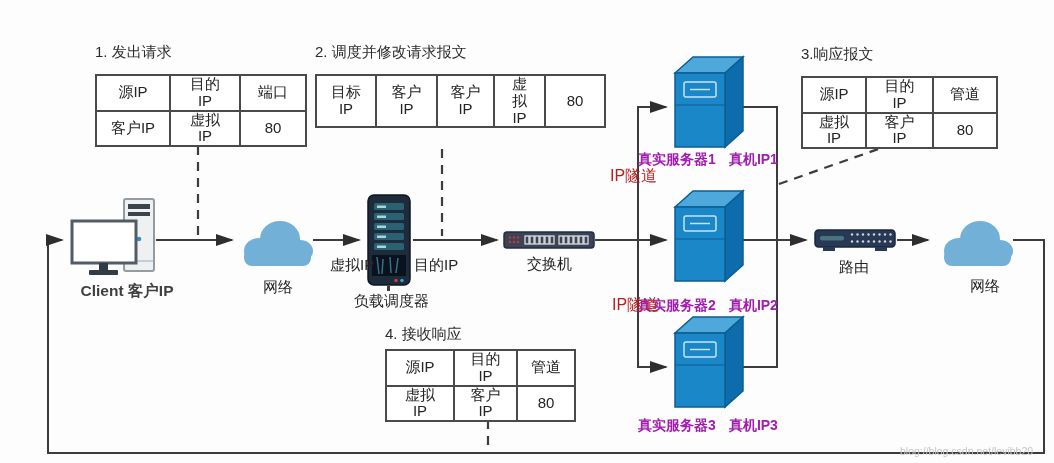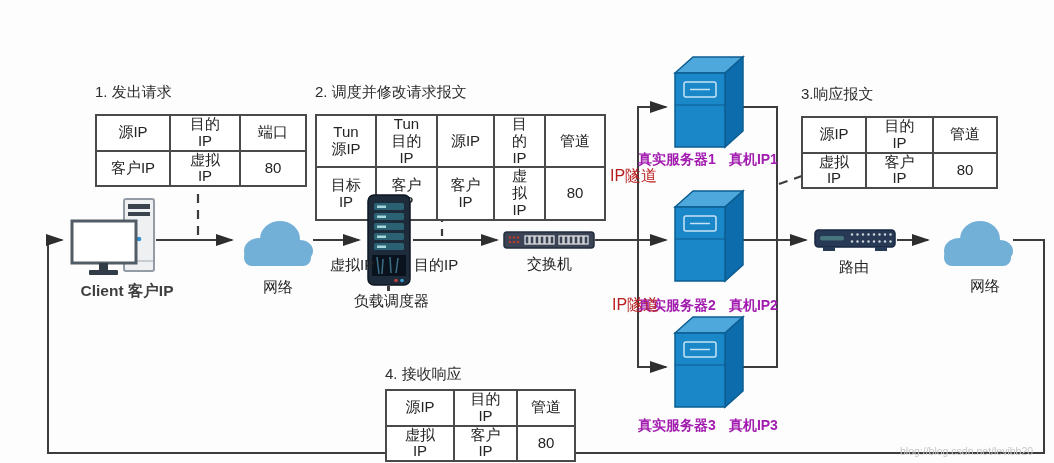--- a/index.html
+++ b/index.html
@@ -3,21 +3,21 @@
 <meta charset="utf-8">
 <style>
   html,body{margin:0;padding:0;}
   #canvas{
     position:relative;width:1054px;height:463px;background:#fdfdfd;
     overflow:hidden;font-family:"Liberation Sans",sans-serif;
   }
   svg.layer{position:absolute;left:0;top:0;}
   .icon{position:absolute;}
   
-  .pkt{position:absolute;margin-top:40px;}
+  .pkt{position:absolute;}
   .pkt-title{font-size:15px;line-height:19px;color:#2d2d2d;white-space:nowrap;margin-bottom:13px;}
   .pkt.t4 .pkt-title{margin-bottom:6px;}
   .pkt table{border-collapse:collapse;background:#ffffff;table-layout:fixed;}
   .pkt td{
     border:2px solid #4a4a4a;text-align:center;vertical-align:middle;
     font-size:15px;color:#242424;padding:0 12px;white-space:pre-line;line-height:1.12;
   }
   .t1 td,.t4 td{height:32px;}
   .t2 tr.hd td{height:38px;}
   .t2 tr.dt td{height:29px;}
@@ -103,29 +103,20 @@
     <div class="pkt-title">2. 调度并修改请求报文</div>
     <table>
       <colgroup>
           <col style="width:60px">
           <col style="width:61px">
           <col style="width:57px">
           <col style="width:51px">
           <col style="width:60px">
         </colgroup>
       <tbody>
-          <tr class="hd">
-        <td>Tun
-源IP</td>
-        <td>Tun
-目的IP</td>
-        <td>源IP</td>
-        <td>目的IP</td>
-        <td>管道</td>
-      </tr>
       <tr class="dt">
         <td class="red">目标IP</td>
         <td class="red">客户IP</td>
         <td>客户IP</td>
         <td>虚拟IP</td>
         <td>80</td>
       </tr>
     </tbody>
       </table>
   </div>

